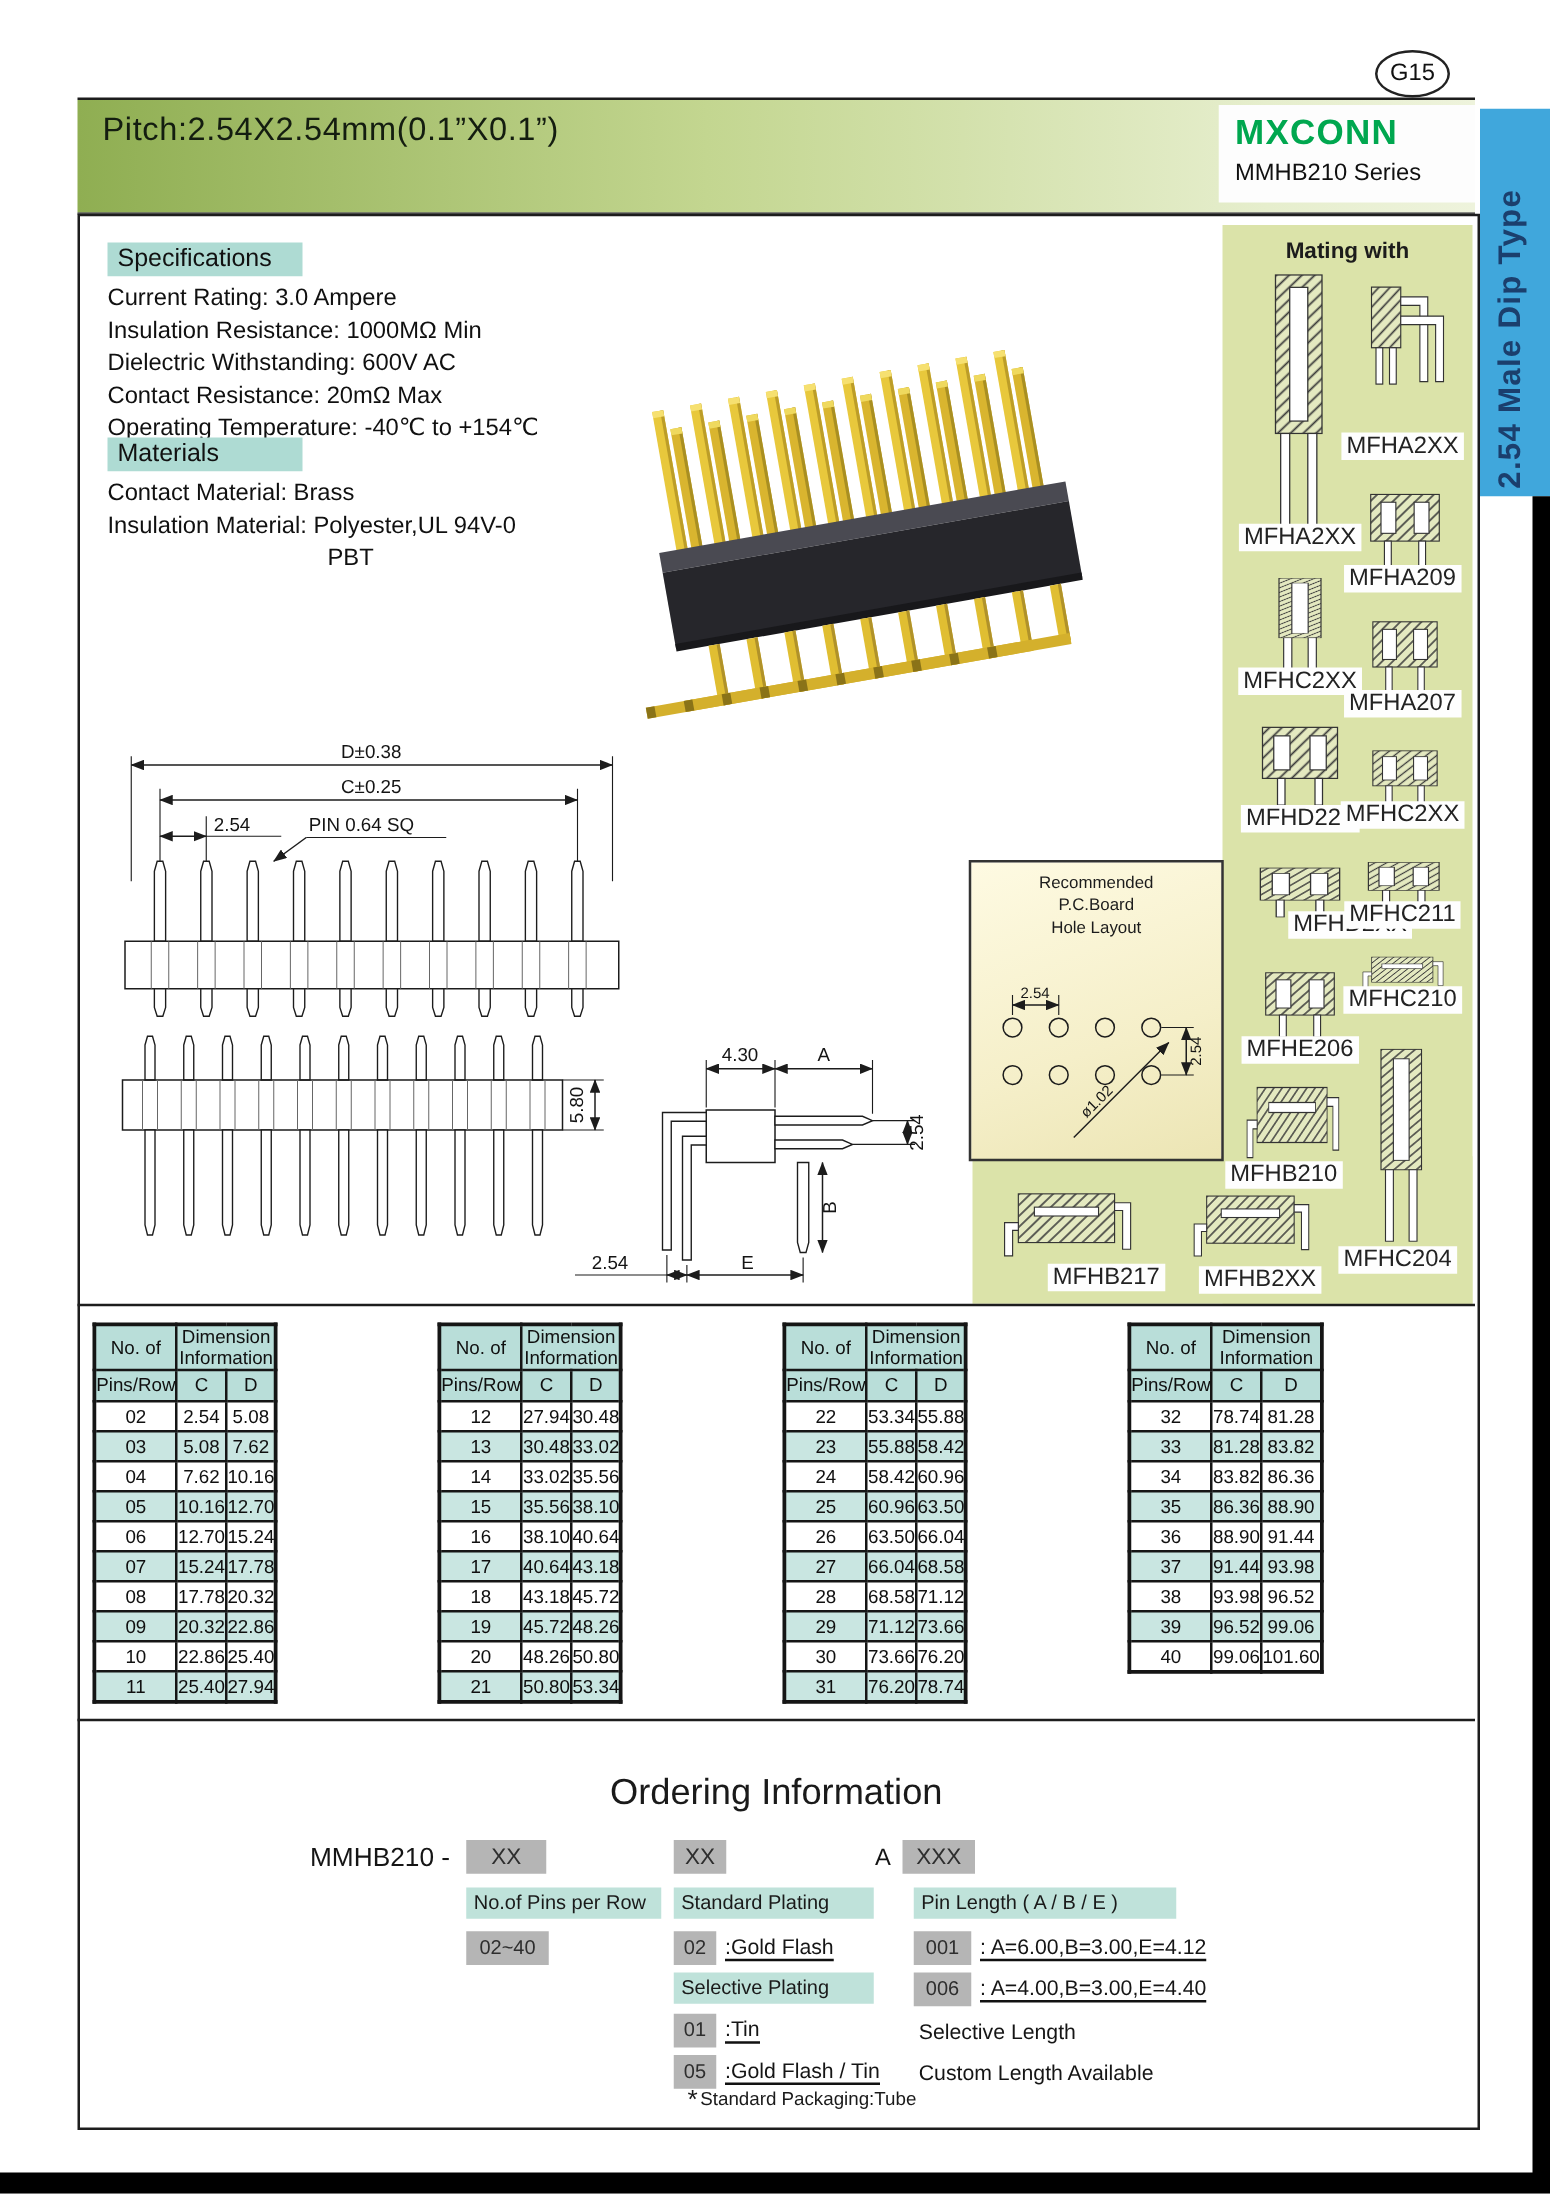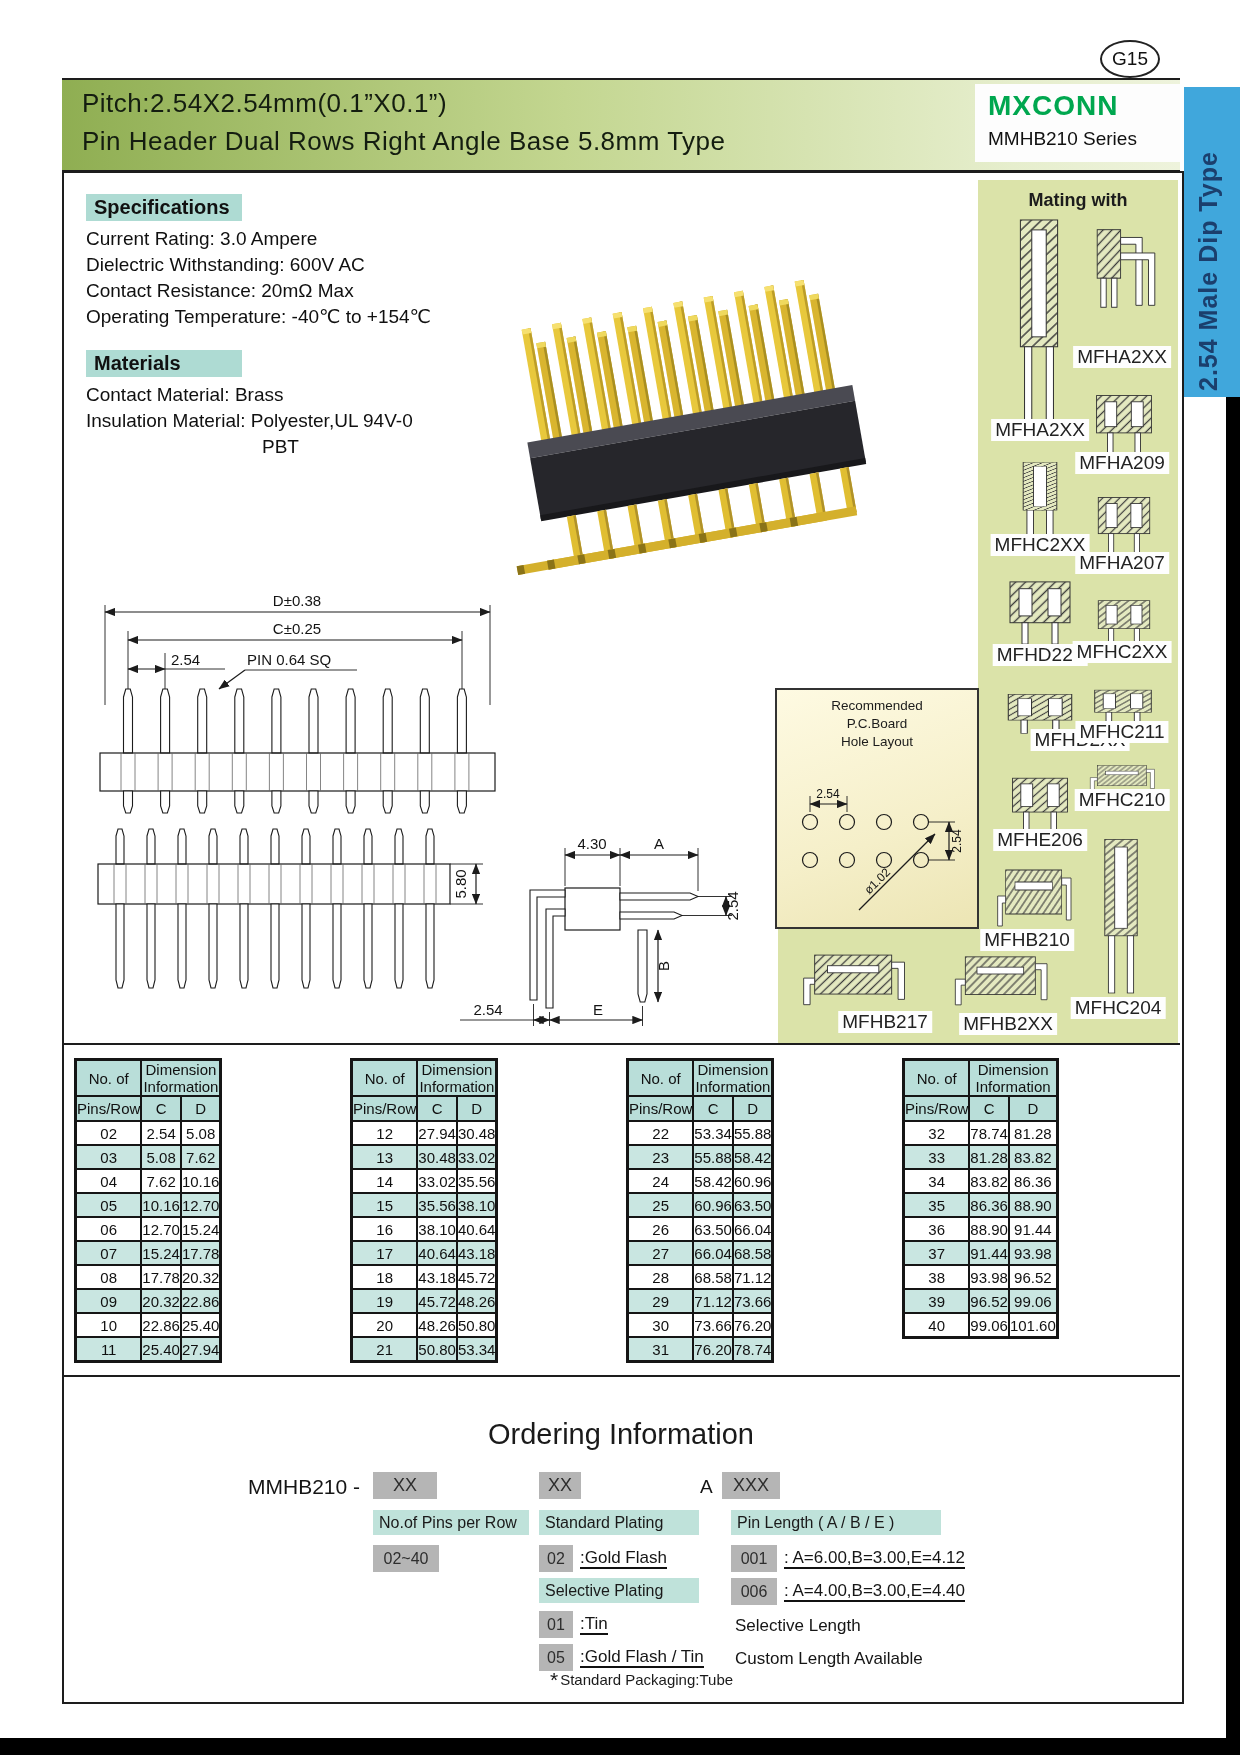--- a/index.html
+++ b/index.html
@@ -21,21 +21,21 @@
   #sidetab{left:1184px;top:87px;width:56px;height:310px;background:#40a7dc;}
   #sidetab span{position:absolute;left:10px;top:6px;height:298px;writing-mode:vertical-rl;transform:rotate(180deg);
        font-size:25px;font-weight:bold;color:#1b3f6d;letter-spacing:1px;white-space:nowrap;}
   
   #edge-right{left:1226px;top:397px;width:14px;height:1343px;background:#000;}
   #edge-bottom{left:0;top:1738px;width:1240px;height:17px;background:#000;}
   
   #content{left:62px;top:171px;width:1118px;height:1529px;border:2px solid #1d1d1d;background:#fff;}
   .rule{position:absolute;left:62px;width:1118px;height:0;border-top:2px solid #1d1d1d;}
   
-  .sec-head{background:#aedbd3;font-size:20px;font-weight:bold;padding:2px 8px;width:140px;}
+  .sec-head{background:#aedbd3;font-size:20px;font-weight:normal;padding:2px 8px;width:140px;}
   #spec-head{left:86px;top:194px;}
   #mat-head{left:86px;top:350px;}
   .spec-line{font-size:19px;line-height:26px;color:#101010;}
   #spec-list{left:86px;top:226px;width:400px;}
   #mat-list{left:86px;top:382px;width:420px;}
   .spec-line.indent{padding-left:176px;}
   
   .olive{background:#dbe3a9;}
   #mating-strip{left:978px;top:180px;width:200px;height:863px;}
   #mating-ext{left:778px;top:925px;width:400px;height:118px;}
@@ -115,21 +115,20 @@
         <rect x="12" y="60" width="6" height="30" fill="#fff" stroke="#333"></rect>
         <rect x="24" y="60" width="6" height="30" fill="#fff" stroke="#333"></rect>
       </symbol>
     </defs>
   </svg>
 
   <div class="abs" id="g15">G15</div>
 
   <div class="abs" id="hdr">
     <div class="t1">Pitch:2.54X2.54mm(0.1”X0.1”)</div>
-    <div class="t2">Pin Header Dual Rows Right Angle Base 5.8mm Type</div>
   </div>
   <div class="abs" id="brandbox">
     <div class="bx1">MXCONN</div>
     <div class="bx2">MMHB210 Series</div>
   </div>
 
   <div class="abs" id="sidetab">
     <span>2.54 Male Dip Type</span>
   </div>
 
@@ -200,20 +199,21 @@
       <div class="mating-label" style="left: 885px; top: 1022px;">MFHB217</div>
       <svg width="100" height="60" style="left: 952px; top: 950px;">
         <use href="#sym-slab" width="100" height="60"></use>
       </svg>
       <div class="mating-label" style="left: 1008px; top: 1024px;">MFHB2XX</div>
     </div>
 
   <div class="abs sec-head" id="spec-head">Specifications</div>
   <div class="abs" id="spec-list">
       <div class="spec-line">Current Rating: 3.0 Ampere</div>
+      <div class="spec-line">Insulation Resistance: 1000MΩ Min</div>
       <div class="spec-line">Dielectric Withstanding: 600V AC</div>
       <div class="spec-line">Contact Resistance: 20mΩ Max</div>
       <div class="spec-line">Operating Temperature: -40℃ to +154℃</div>
     </div>
   <div class="abs sec-head" id="mat-head">Materials</div>
   <div class="abs" id="mat-list">
       <div class="spec-line">Contact Material: Brass</div>
       <div class="spec-line">Insulation Material: Polyester,UL 94V-0</div>
       <div class="spec-line indent">PBT</div>
     </div>

